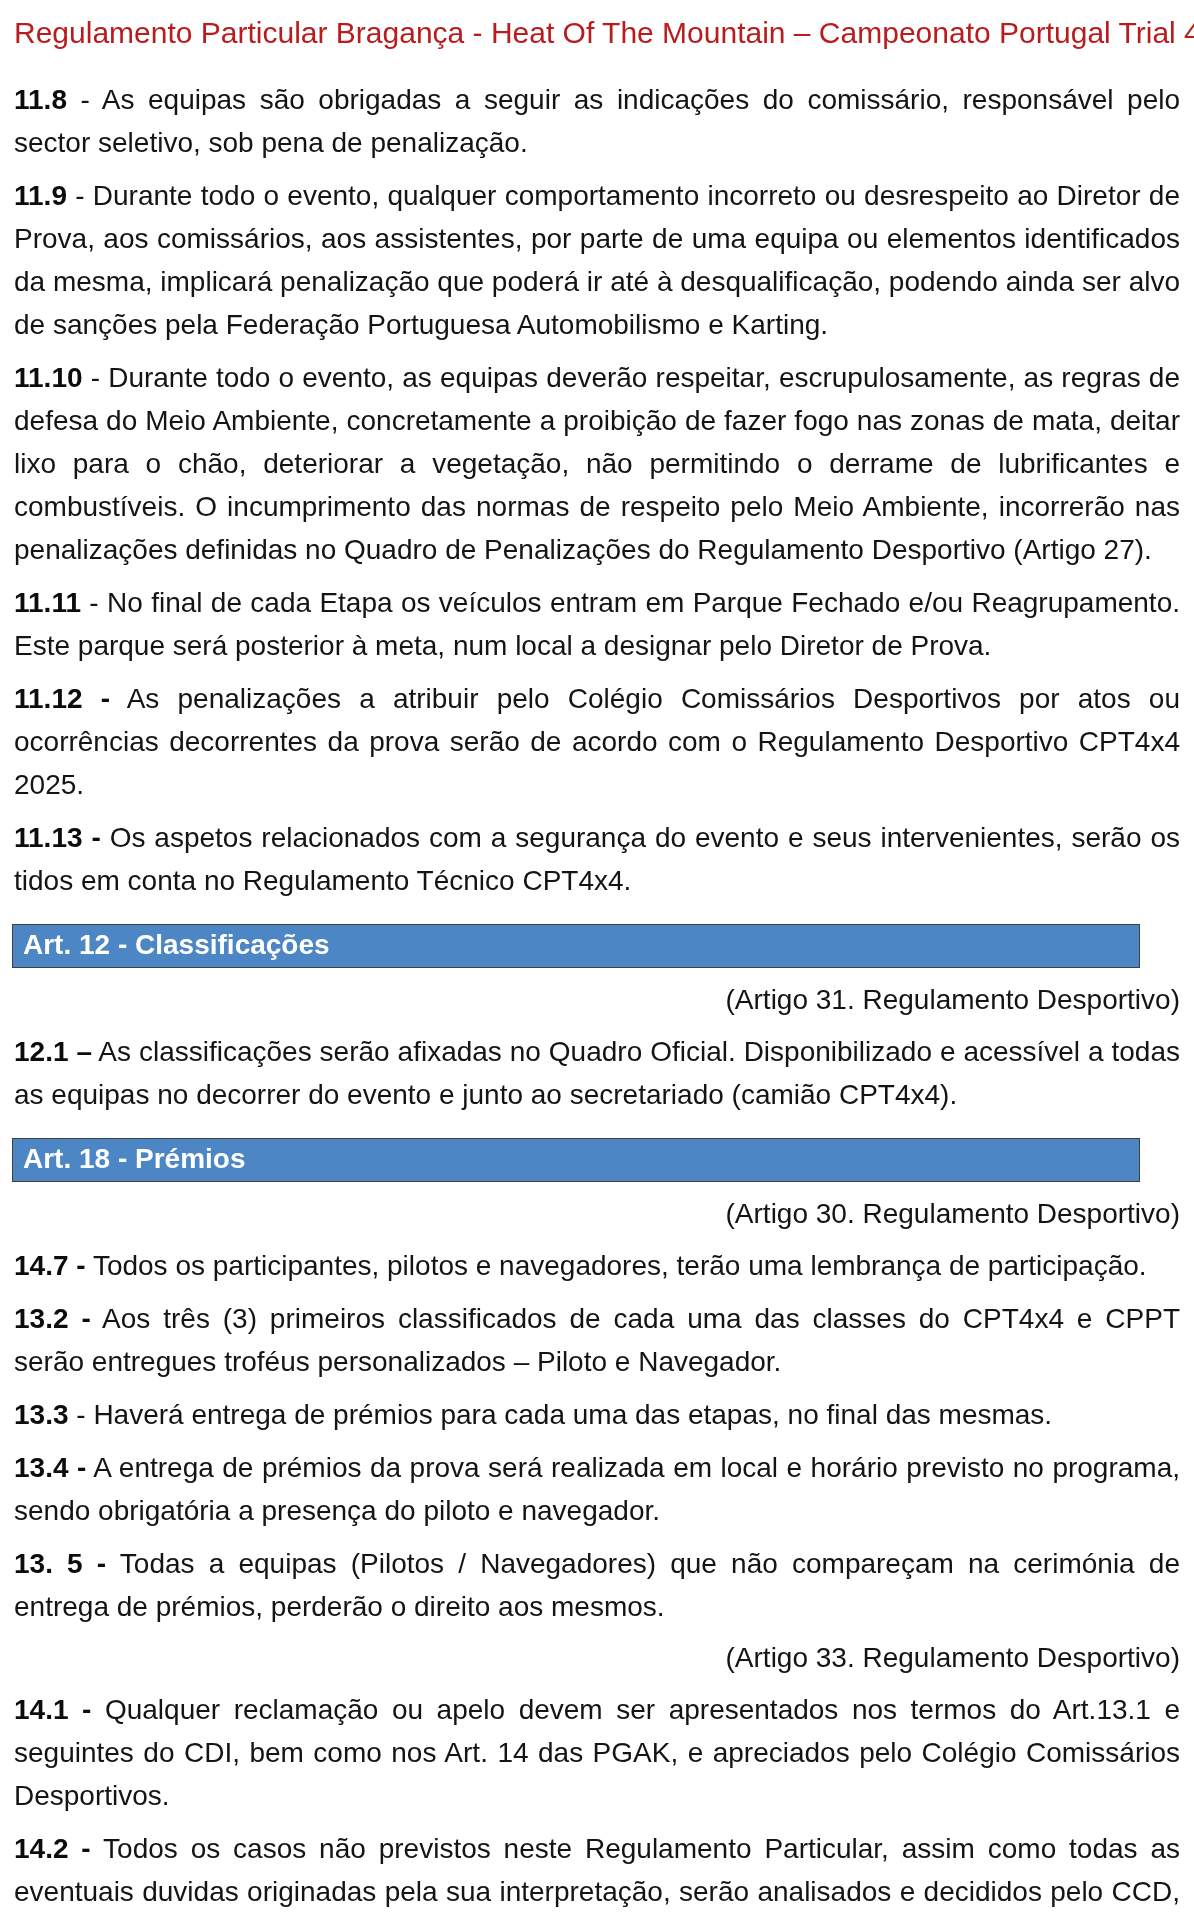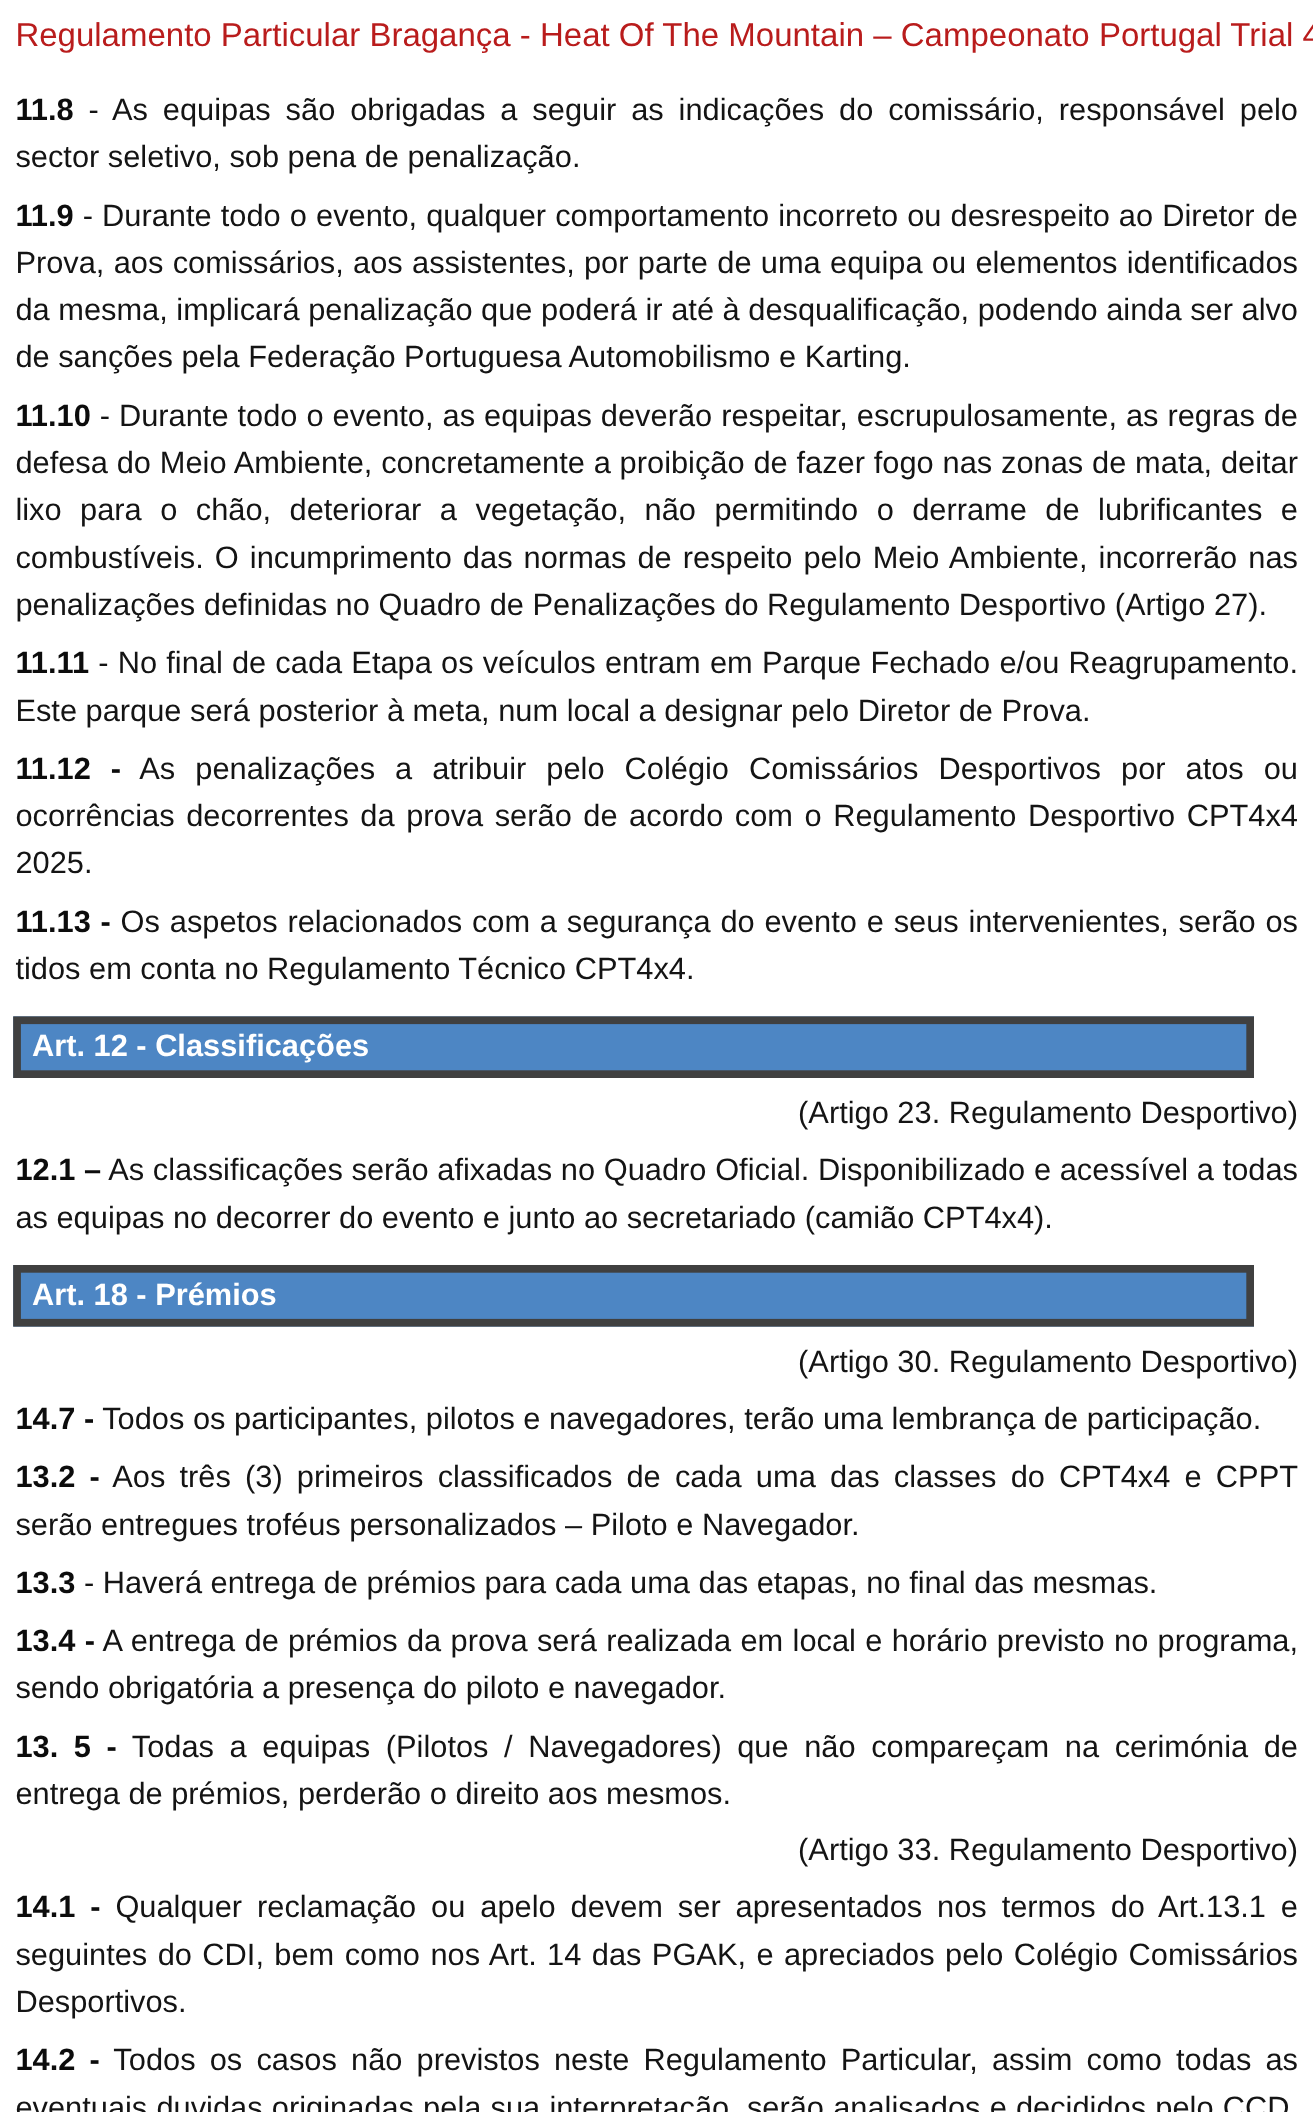--- a/index.html
+++ b/index.html
@@ -33,21 +33,21 @@
     text-align: justify;
     margin: 0 0 10px 0;
     color: #141414;
   }
   .para b {
     font-weight: bold;
     color: #0c0c0c;
   }
   .art-bar {
     background: #4d86c4;
-    border: 7px solid #404040;
+    border: 1px solid #404040;
     color: #ffffff;
     font-weight: bold;
     font-size: 28px;
     line-height: 34px;
     padding: 3px 10px 5px 10px;
     margin: 22px 40px 12px -2px;
     box-sizing: border-box;
   }
   .ref-note {
     font-size: 28px;
@@ -63,21 +63,21 @@
 <main class="page">
   <div class="doc-title">Regulamento Particular Bragança - Heat Of The Mountain – Campeonato Portugal Trial 4x4/2025</div>
   <div id="doc-body">
       <p class="para"><b>11.8</b><span> - As equipas são obrigadas a seguir as indicações do comissário, responsável pelo sector seletivo, sob pena de penalização.</span></p>
       <p class="para"><b>11.9</b><span> - Durante todo o evento, qualquer comportamento incorreto ou desrespeito ao Diretor de Prova, aos comissários, aos assistentes, por parte de uma equipa ou elementos identificados da mesma, implicará penalização que poderá ir até à desqualificação, podendo ainda ser alvo de sanções pela Federação Portuguesa Automobilismo e Karting.</span></p>
       <p class="para"><b>11.10</b><span> - Durante todo o evento, as equipas deverão respeitar, escrupulosamente, as regras de defesa do Meio Ambiente, concretamente a proibição de fazer fogo nas zonas de mata, deitar lixo para o chão, deteriorar a vegetação, não permitindo o derrame de lubrificantes e combustíveis. O incumprimento das normas de respeito pelo Meio Ambiente, incorrerão nas penalizações definidas no Quadro de Penalizações do Regulamento Desportivo (Artigo 27).</span></p>
       <p class="para"><b>11.11</b><span> - No final de cada Etapa os veículos entram em Parque Fechado e/ou Reagrupamento. Este parque será posterior à meta, num local a designar pelo Diretor de Prova.</span></p>
       <p class="para"><b>11.12 -</b><span> As penalizações a atribuir pelo Colégio Comissários Desportivos por atos ou ocorrências decorrentes da prova serão de acordo com o Regulamento Desportivo CPT4x4 2025.</span></p>
       <p class="para"><b>11.13 -</b><span> Os aspetos relacionados com a segurança do evento e seus intervenientes, serão os tidos em conta no Regulamento Técnico CPT4x4.</span></p>
       <div class="art-bar"><span>Art. 12 - Classificações</span></div>
-      <div class="ref-note">(Artigo 23. Regulamento Desportivo)</div>
+      <div class="ref-note">(Artigo 31. Regulamento Desportivo)</div>
       <p class="para"><b>12.1 –</b><span> As classificações serão afixadas no Quadro Oficial. Disponibilizado e acessível a todas as equipas no decorrer do evento e junto ao secretariado (camião CPT4x4).</span></p>
       <div class="art-bar"><span>Art. 18 - Prémios</span></div>
       <div class="ref-note">(Artigo 30. Regulamento Desportivo)</div>
       <p class="para"><b>14.7 -</b><span> Todos os participantes, pilotos e navegadores, terão uma lembrança de participação.</span></p>
       <p class="para"><b>13.2 -</b><span> Aos três (3) primeiros classificados de cada uma das classes do CPT4x4 e CPPT serão entregues troféus personalizados – Piloto e Navegador.</span></p>
       <p class="para"><b>13.3</b><span> - Haverá entrega de prémios para cada uma das etapas, no final das mesmas.</span></p>
       <p class="para"><b>13.4 -</b><span> A entrega de prémios da prova será realizada em local e horário previsto no programa, sendo obrigatória a presença do piloto e navegador.</span></p>
       <p class="para"><b>13. 5 -</b><span> Todas a equipas (Pilotos / Navegadores) que não compareçam na cerimónia de entrega de prémios, perderão o direito aos mesmos.</span></p>
       <div class="ref-note">(Artigo 33. Regulamento Desportivo)</div>
       <p class="para"><b>14.1 -</b><span> Qualquer reclamação ou apelo devem ser apresentados nos termos do Art.13.1 e seguintes do CDI, bem como nos Art. 14 das PGAK, e apreciados pelo Colégio Comissários Desportivos.</span></p>

